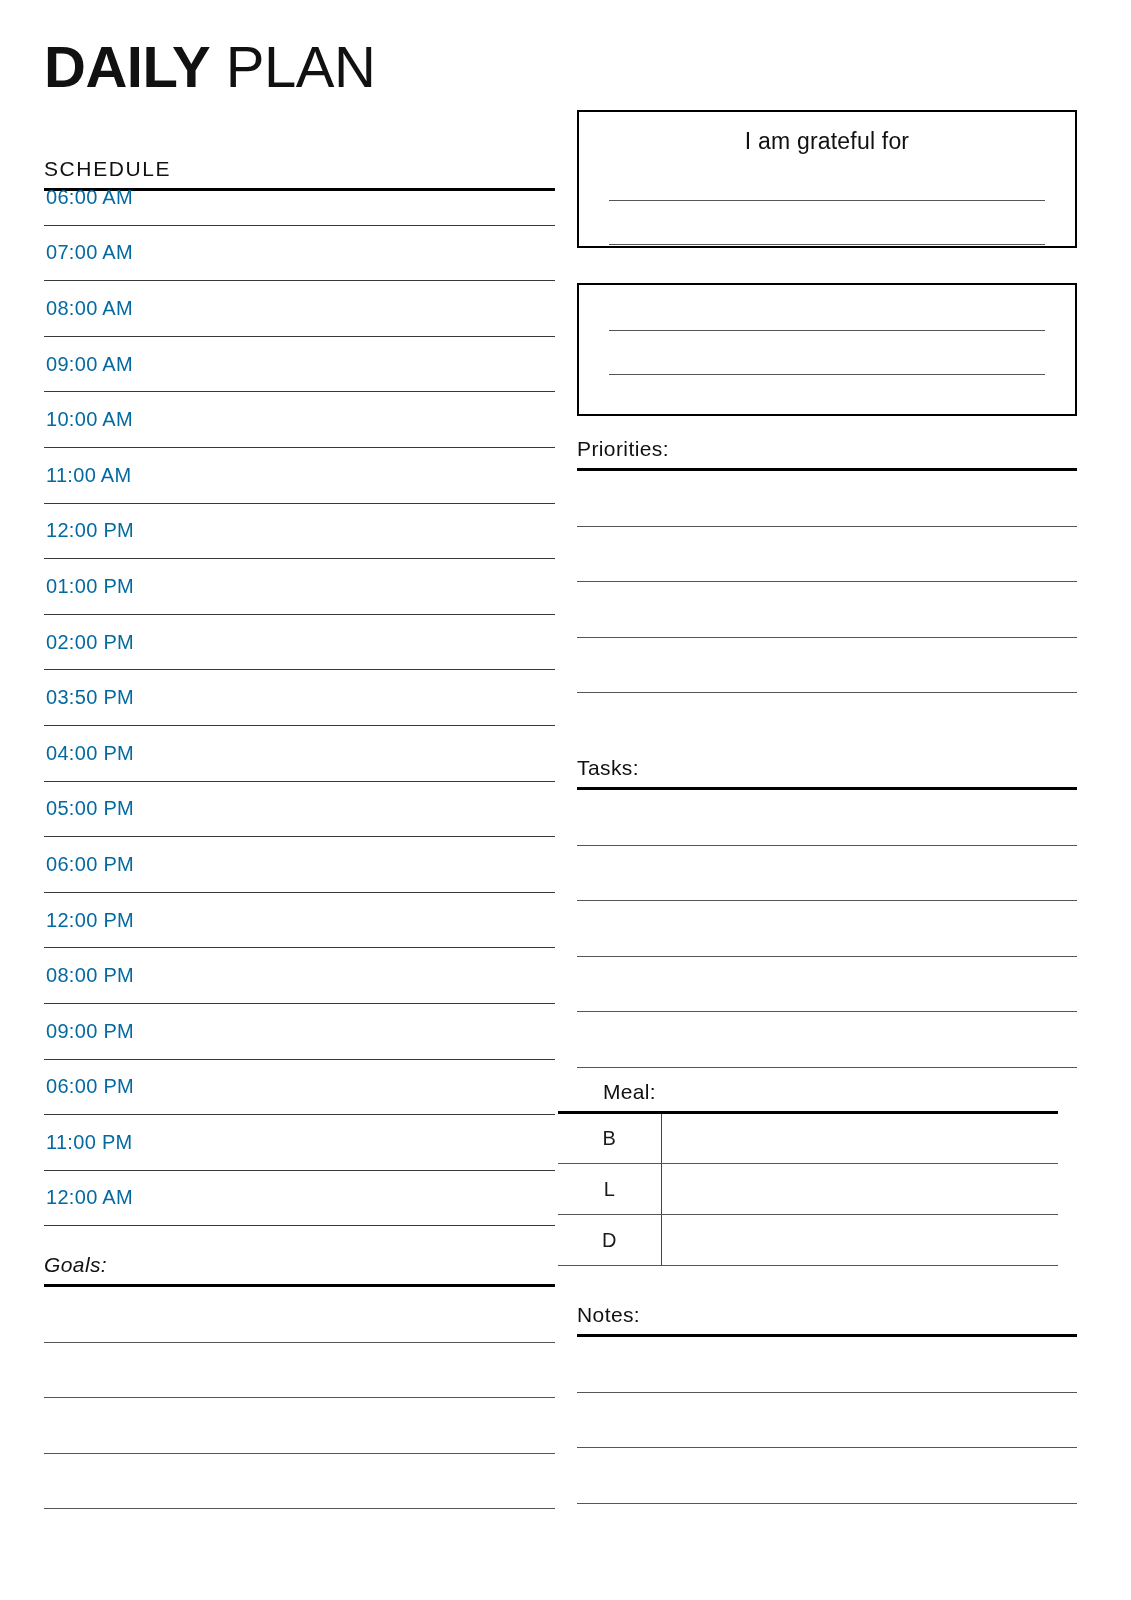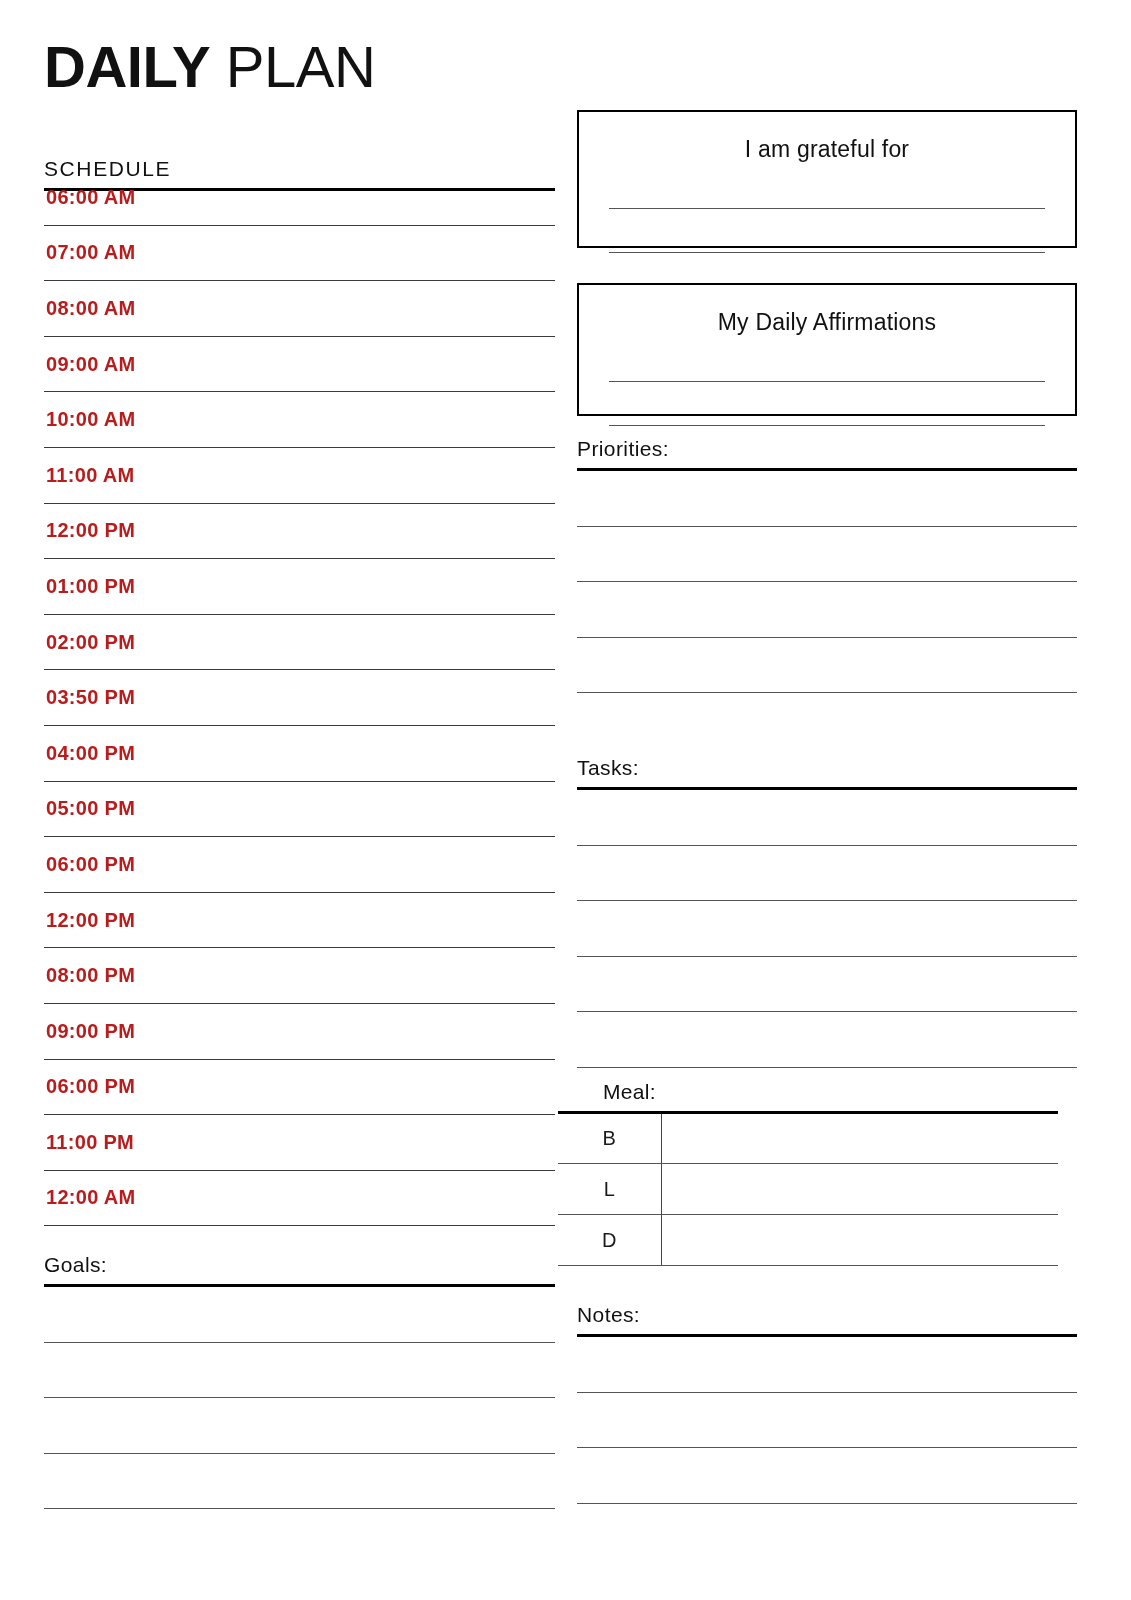--- a/index.html
+++ b/index.html
@@ -67,28 +67,28 @@
   .schedule { position: absolute; left: 44px; top: 114px; width: 511px; }
   .sched-row {
     height: 55.6px;
     display: flex;
     align-items: center;
     border-bottom: 1.4px solid #3a3a3a;
   }
   .sched-row:first-child { border-top: none; }
   .sched-time {
     font-size: 20px;
-    font-weight: 700;
+    font-weight: 400;
     letter-spacing: 0.3px;
-    color: #b91c1c;
+    color: #0369a1;
     padding-left: 2px;
   }
 
   
-  .goals { position: absolute; left: 44px; top: 1252px; width: 511px; }
+  .goals { position: absolute; left: 44px; top: 1252px; width: 511px; font-style: italic; }
   .write-line {
     height: 55.5px;
     border-bottom: 1.4px solid #555555;
   }
 
   
   .framed-box {
     position: absolute;
     left: 577px;
     width: 500px;
@@ -96,21 +96,21 @@
     background: #ffffff;
   }
   #box-grateful     { top: 110px; height: 138px; }
   #box-affirmations { top: 283px; height: 133px; }
 
   .box-title {
     text-align: center;
     font-size: 23px;
     font-weight: 400;
     letter-spacing: 0.2px;
-    padding-top: 24px;
+    padding-top: 16px;
   }
   .box-lines { padding: 0 30px; }
   .box-line {
     border-bottom: 1.4px solid #555555;
     height: 44px;
   }
   .box-line:first-child { height: 46px; }
 
   
   .rsec { position: absolute; left: 577px; width: 500px; }
@@ -230,21 +230,20 @@
 
   <div class="framed-box" id="box-grateful">
     <div class="box-title">I am grateful for</div>
     <div class="box-lines" id="grateful-lines">
         <div class="box-line"></div>
         <div class="box-line"></div>
       </div>
   </div>
 
   <div class="framed-box" id="box-affirmations">
-    <div class="box-title">My Daily Affirmations</div>
     <div class="box-lines" id="affirmations-lines">
         <div class="box-line"></div>
         <div class="box-line"></div>
       </div>
   </div>
 
   <div class="rsec" id="sec-priorities">
     <div class="section-head">Priorities:</div>
     <div class="rule-thick"></div>
     <div id="priorities-lines">

